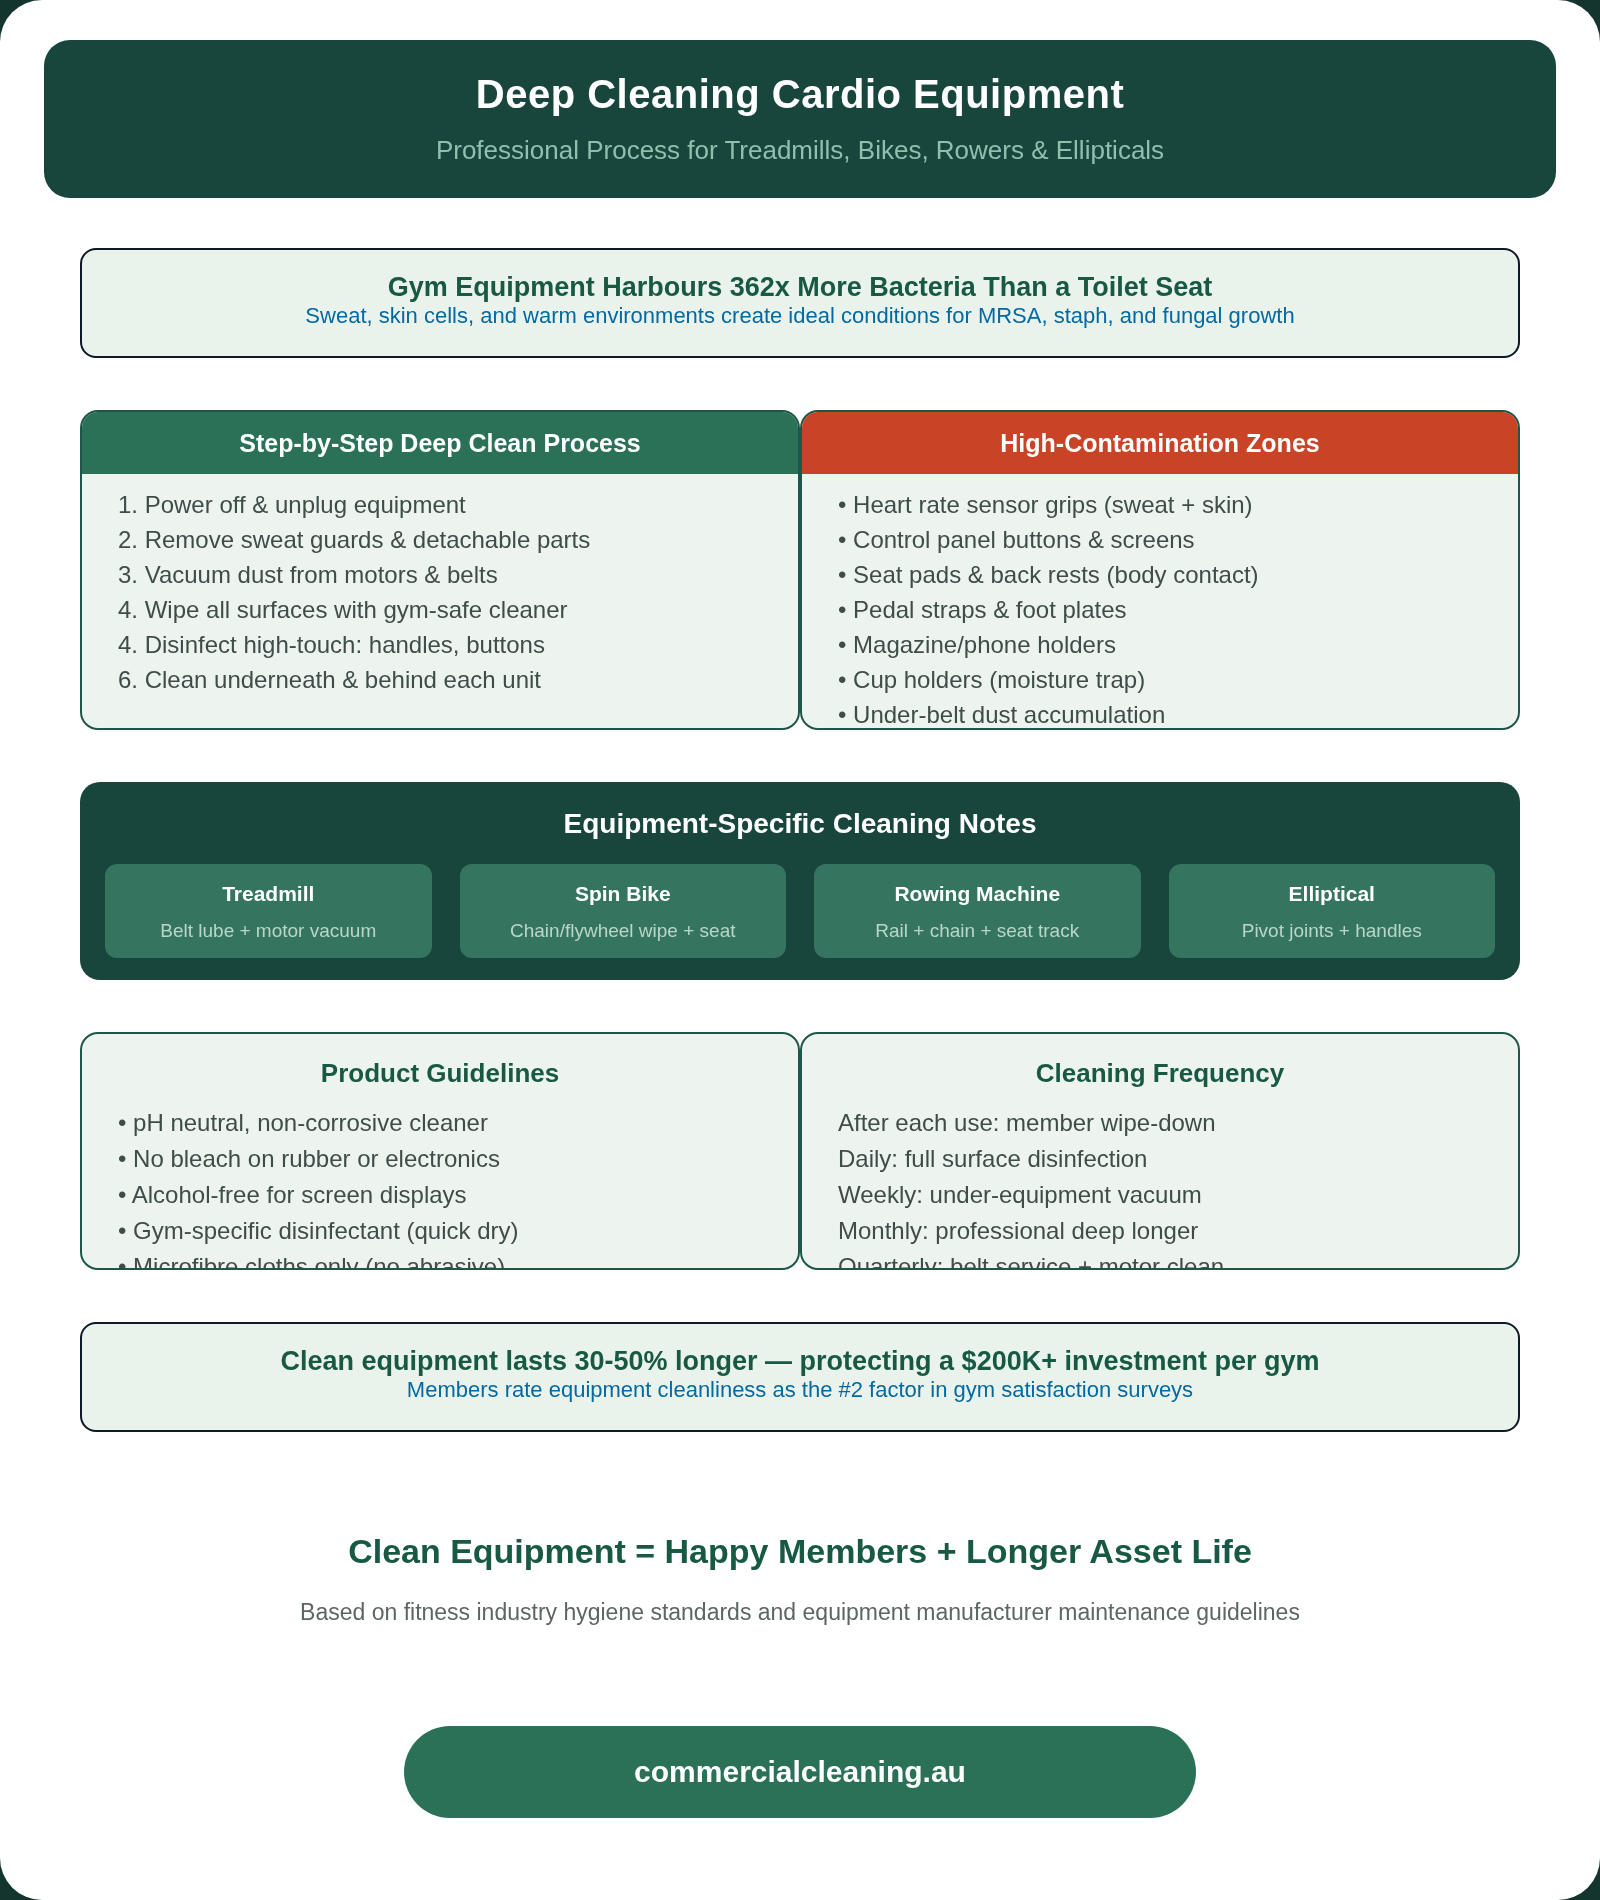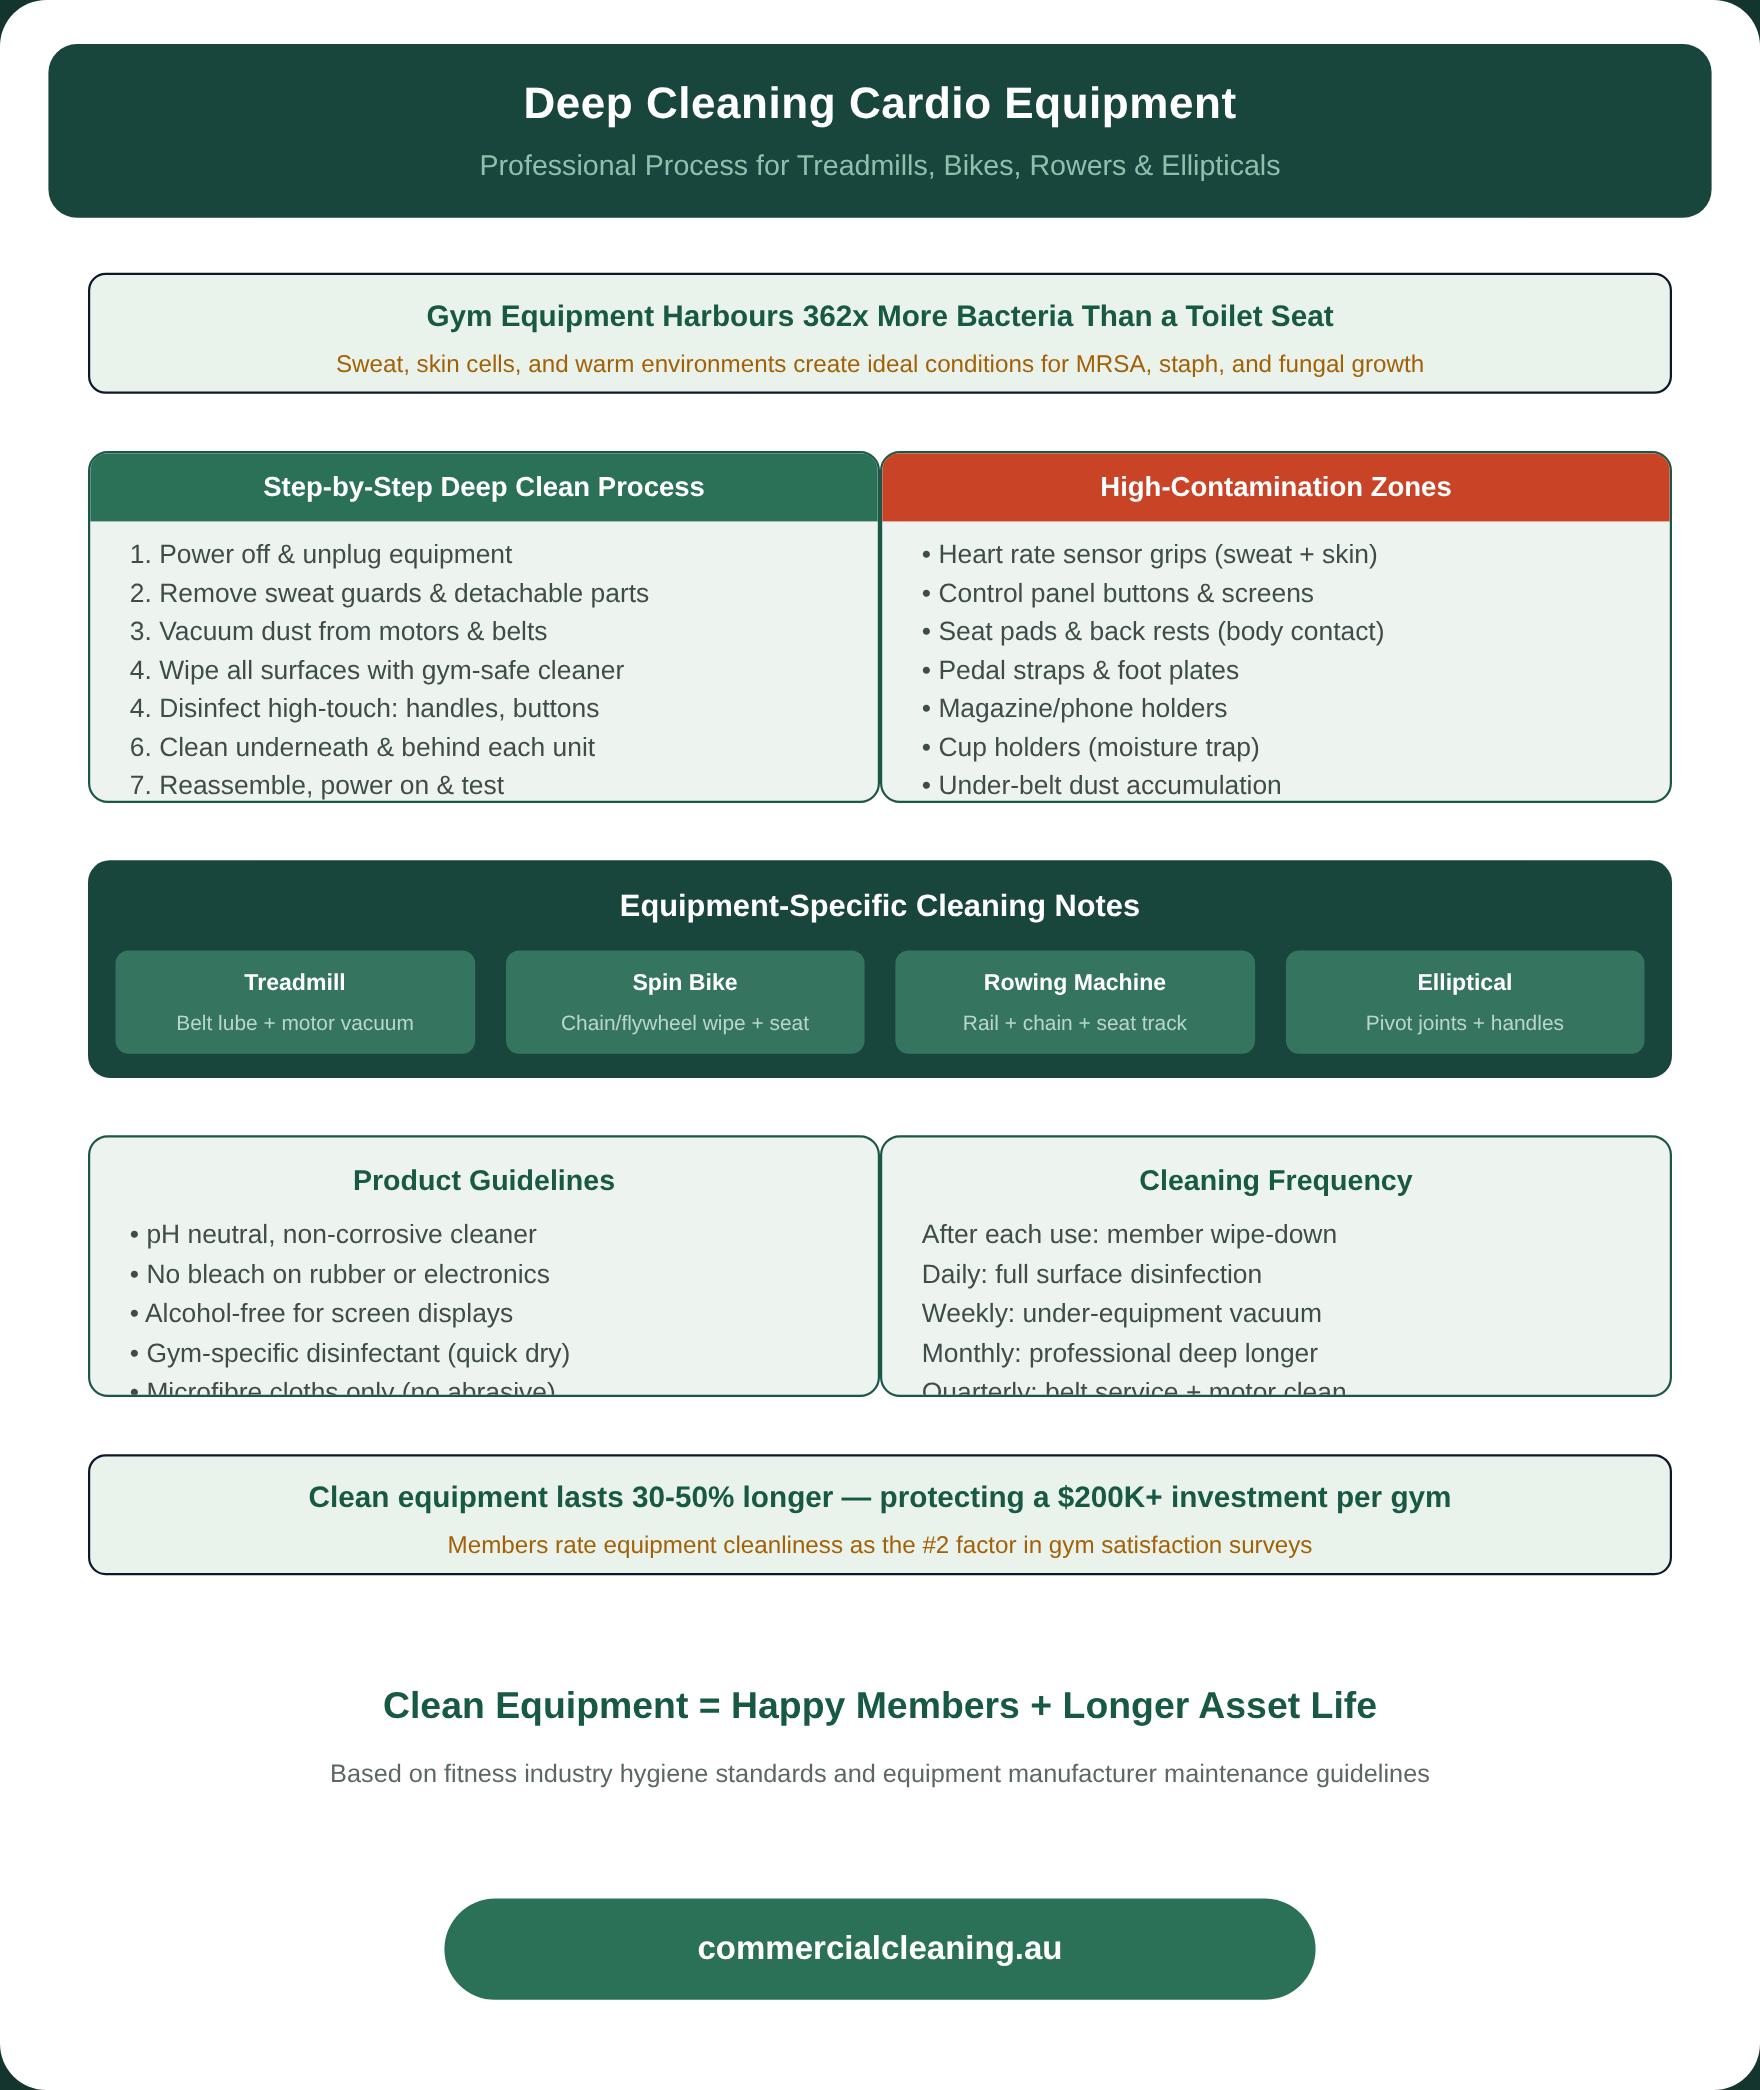--- a/index.html
+++ b/index.html
@@ -55,22 +55,21 @@
     box-sizing: border-box;
   }
   .fact-banner { height: 110px; }
   .banner-title {
     margin-top: 22px;
     color: #175943;
     font-size: 27px;
     font-weight: bold;
   }
   .banner-subtitle {
-    margin-top: 15px;
-    color: #a16207;
+    color: #0369a1;
     font-size: 22px;
   }
   .stat-banner { height: 110px; margin-top: 52px; }
 
   
   .row {
     margin: 52px 80px 0;
     display: flex;
   }
   .card {
@@ -206,21 +205,20 @@
 
     <div class="card list-card">
       <div class="card-header green">Step-by-Step Deep Clean Process</div>
       <ul class="card-list">
         <li>1. Power off &amp; unplug equipment</li>
         <li>2. Remove sweat guards &amp; detachable parts</li>
         <li>3. Vacuum dust from motors &amp; belts</li>
         <li>4. Wipe all surfaces with gym-safe cleaner</li>
         <li>4. Disinfect high-touch: handles, buttons</li>
         <li>6. Clean underneath &amp; behind each unit</li>
-        <li>7. Reassemble, power on &amp; test</li>
       </ul>
     </div>
 
     <div class="card list-card">
       <div class="card-header red">High-Contamination Zones</div>
       <ul class="card-list">
         <li>• Heart rate sensor grips (sweat + skin)</li>
         <li>• Control panel buttons &amp; screens</li>
         <li>• Seat pads &amp; back rests (body contact)</li>
         <li>• Pedal straps &amp; foot plates</li>

